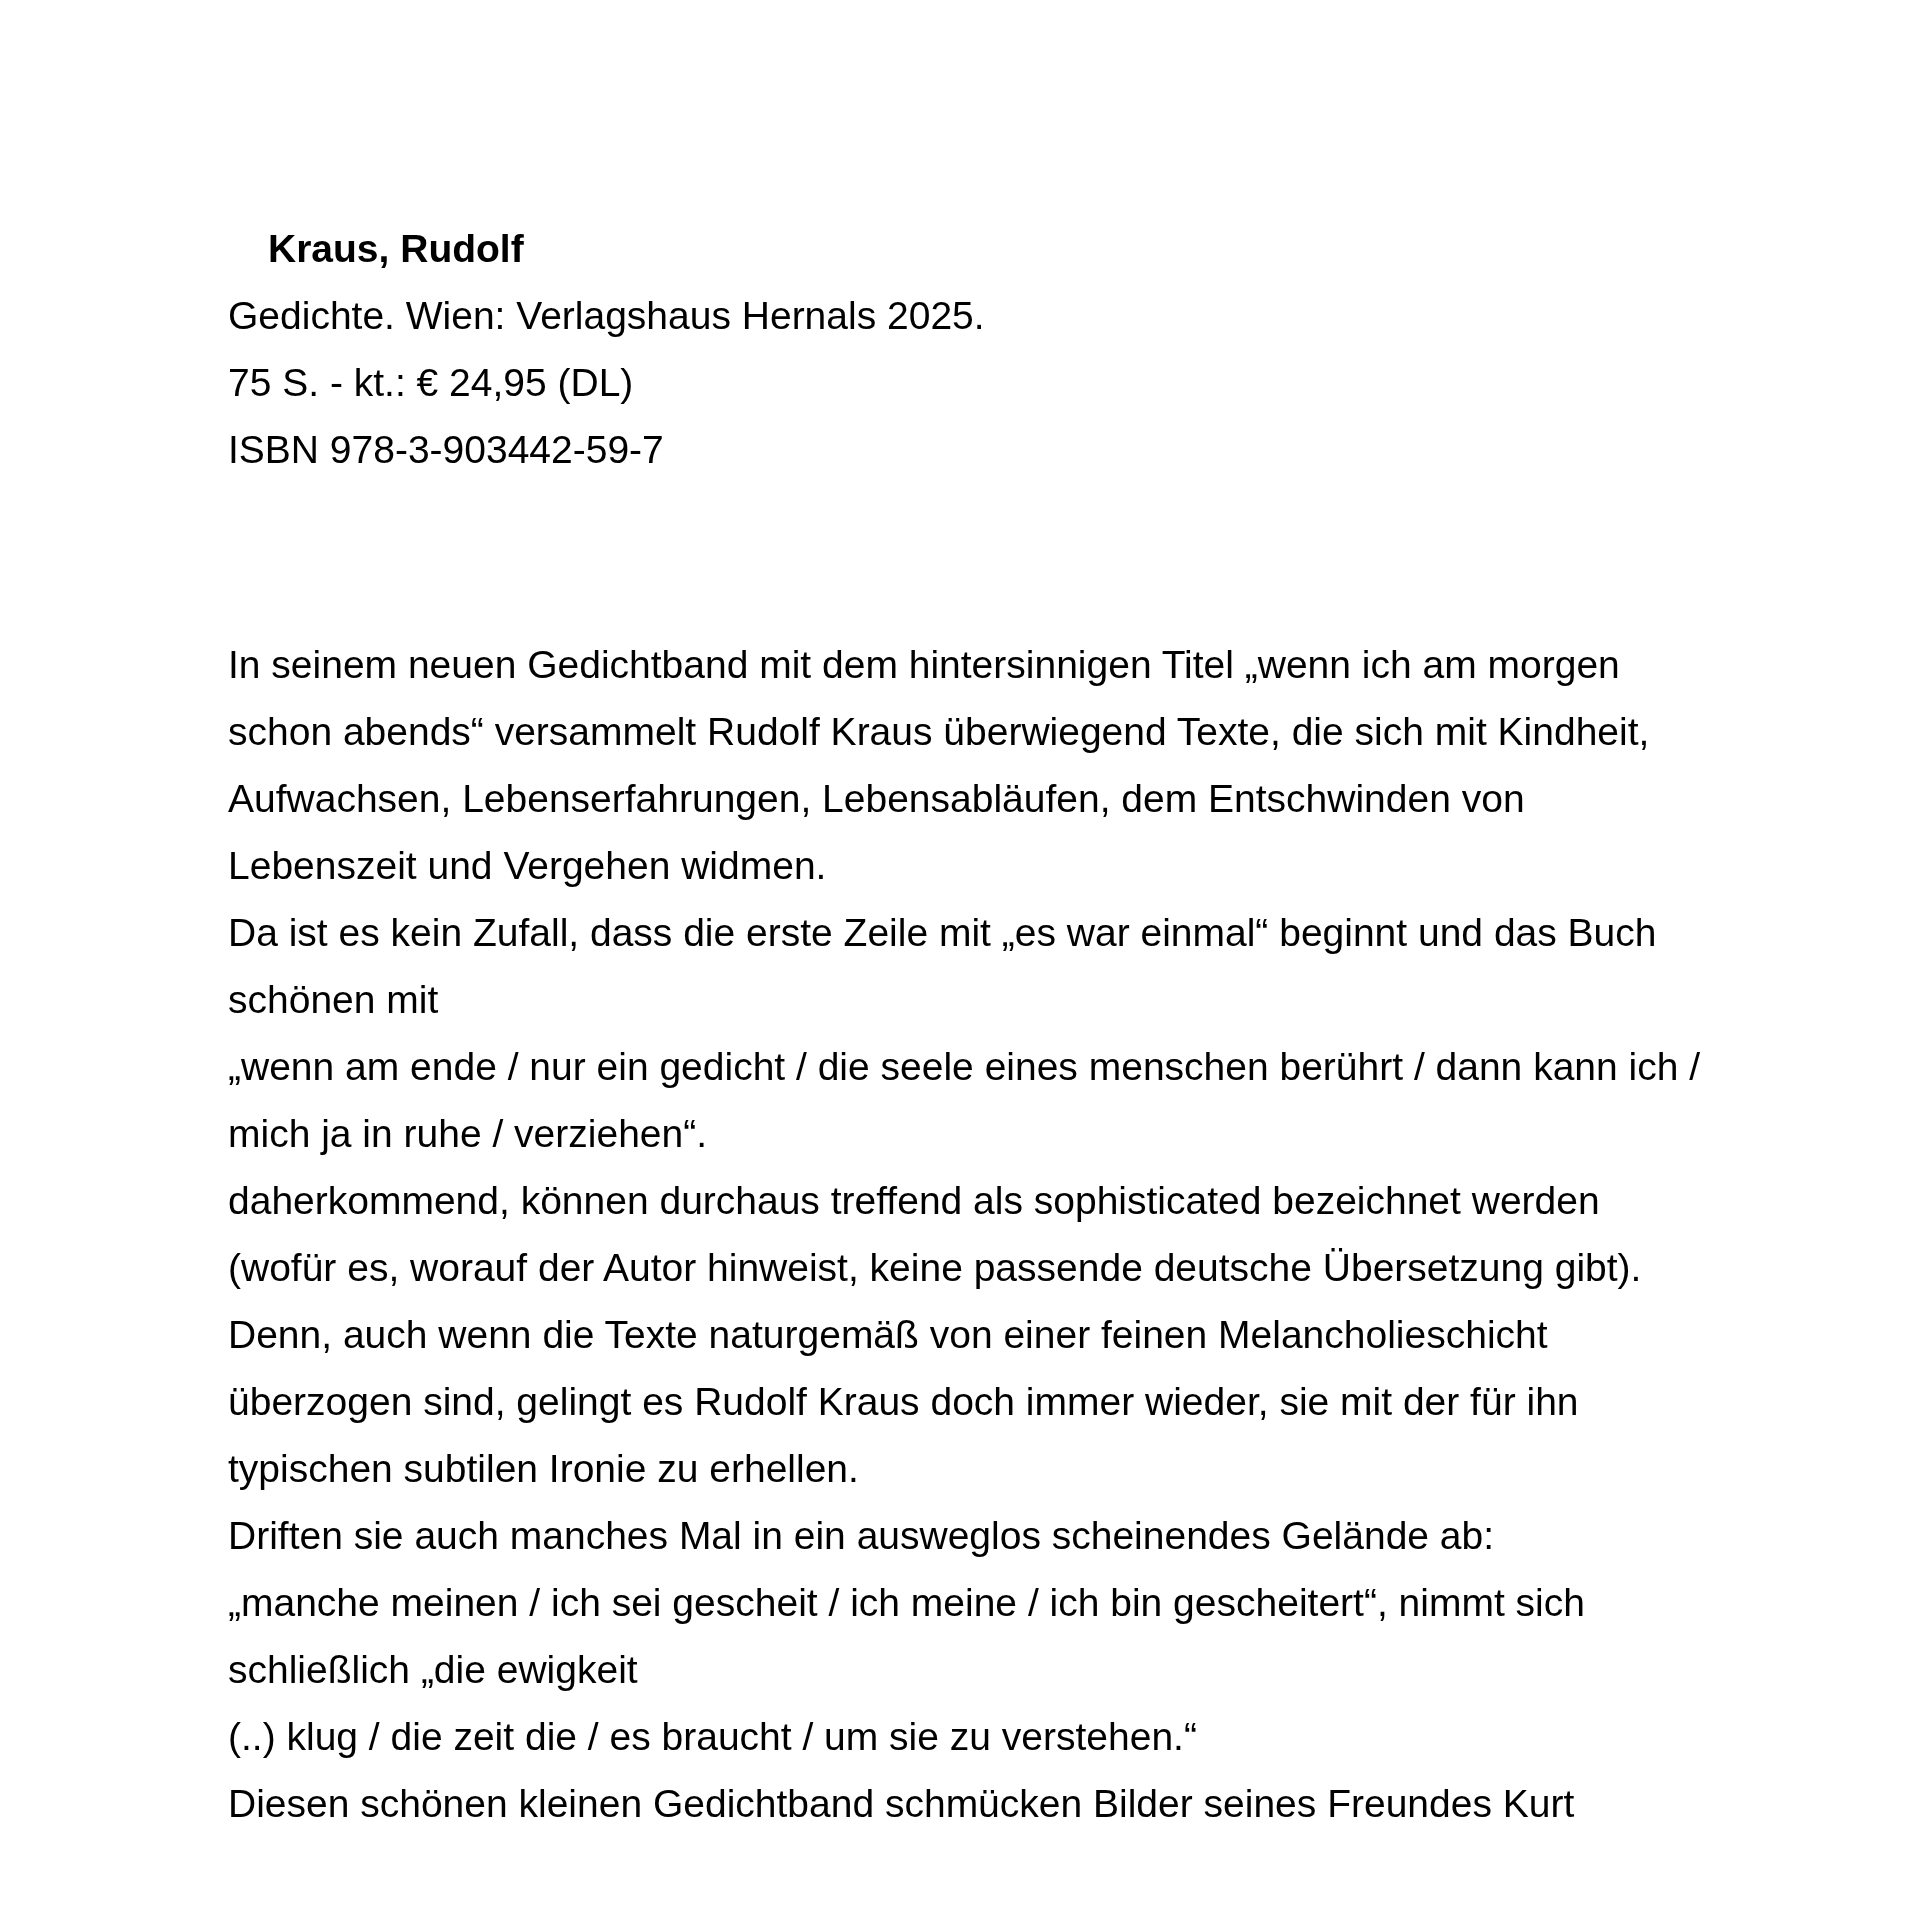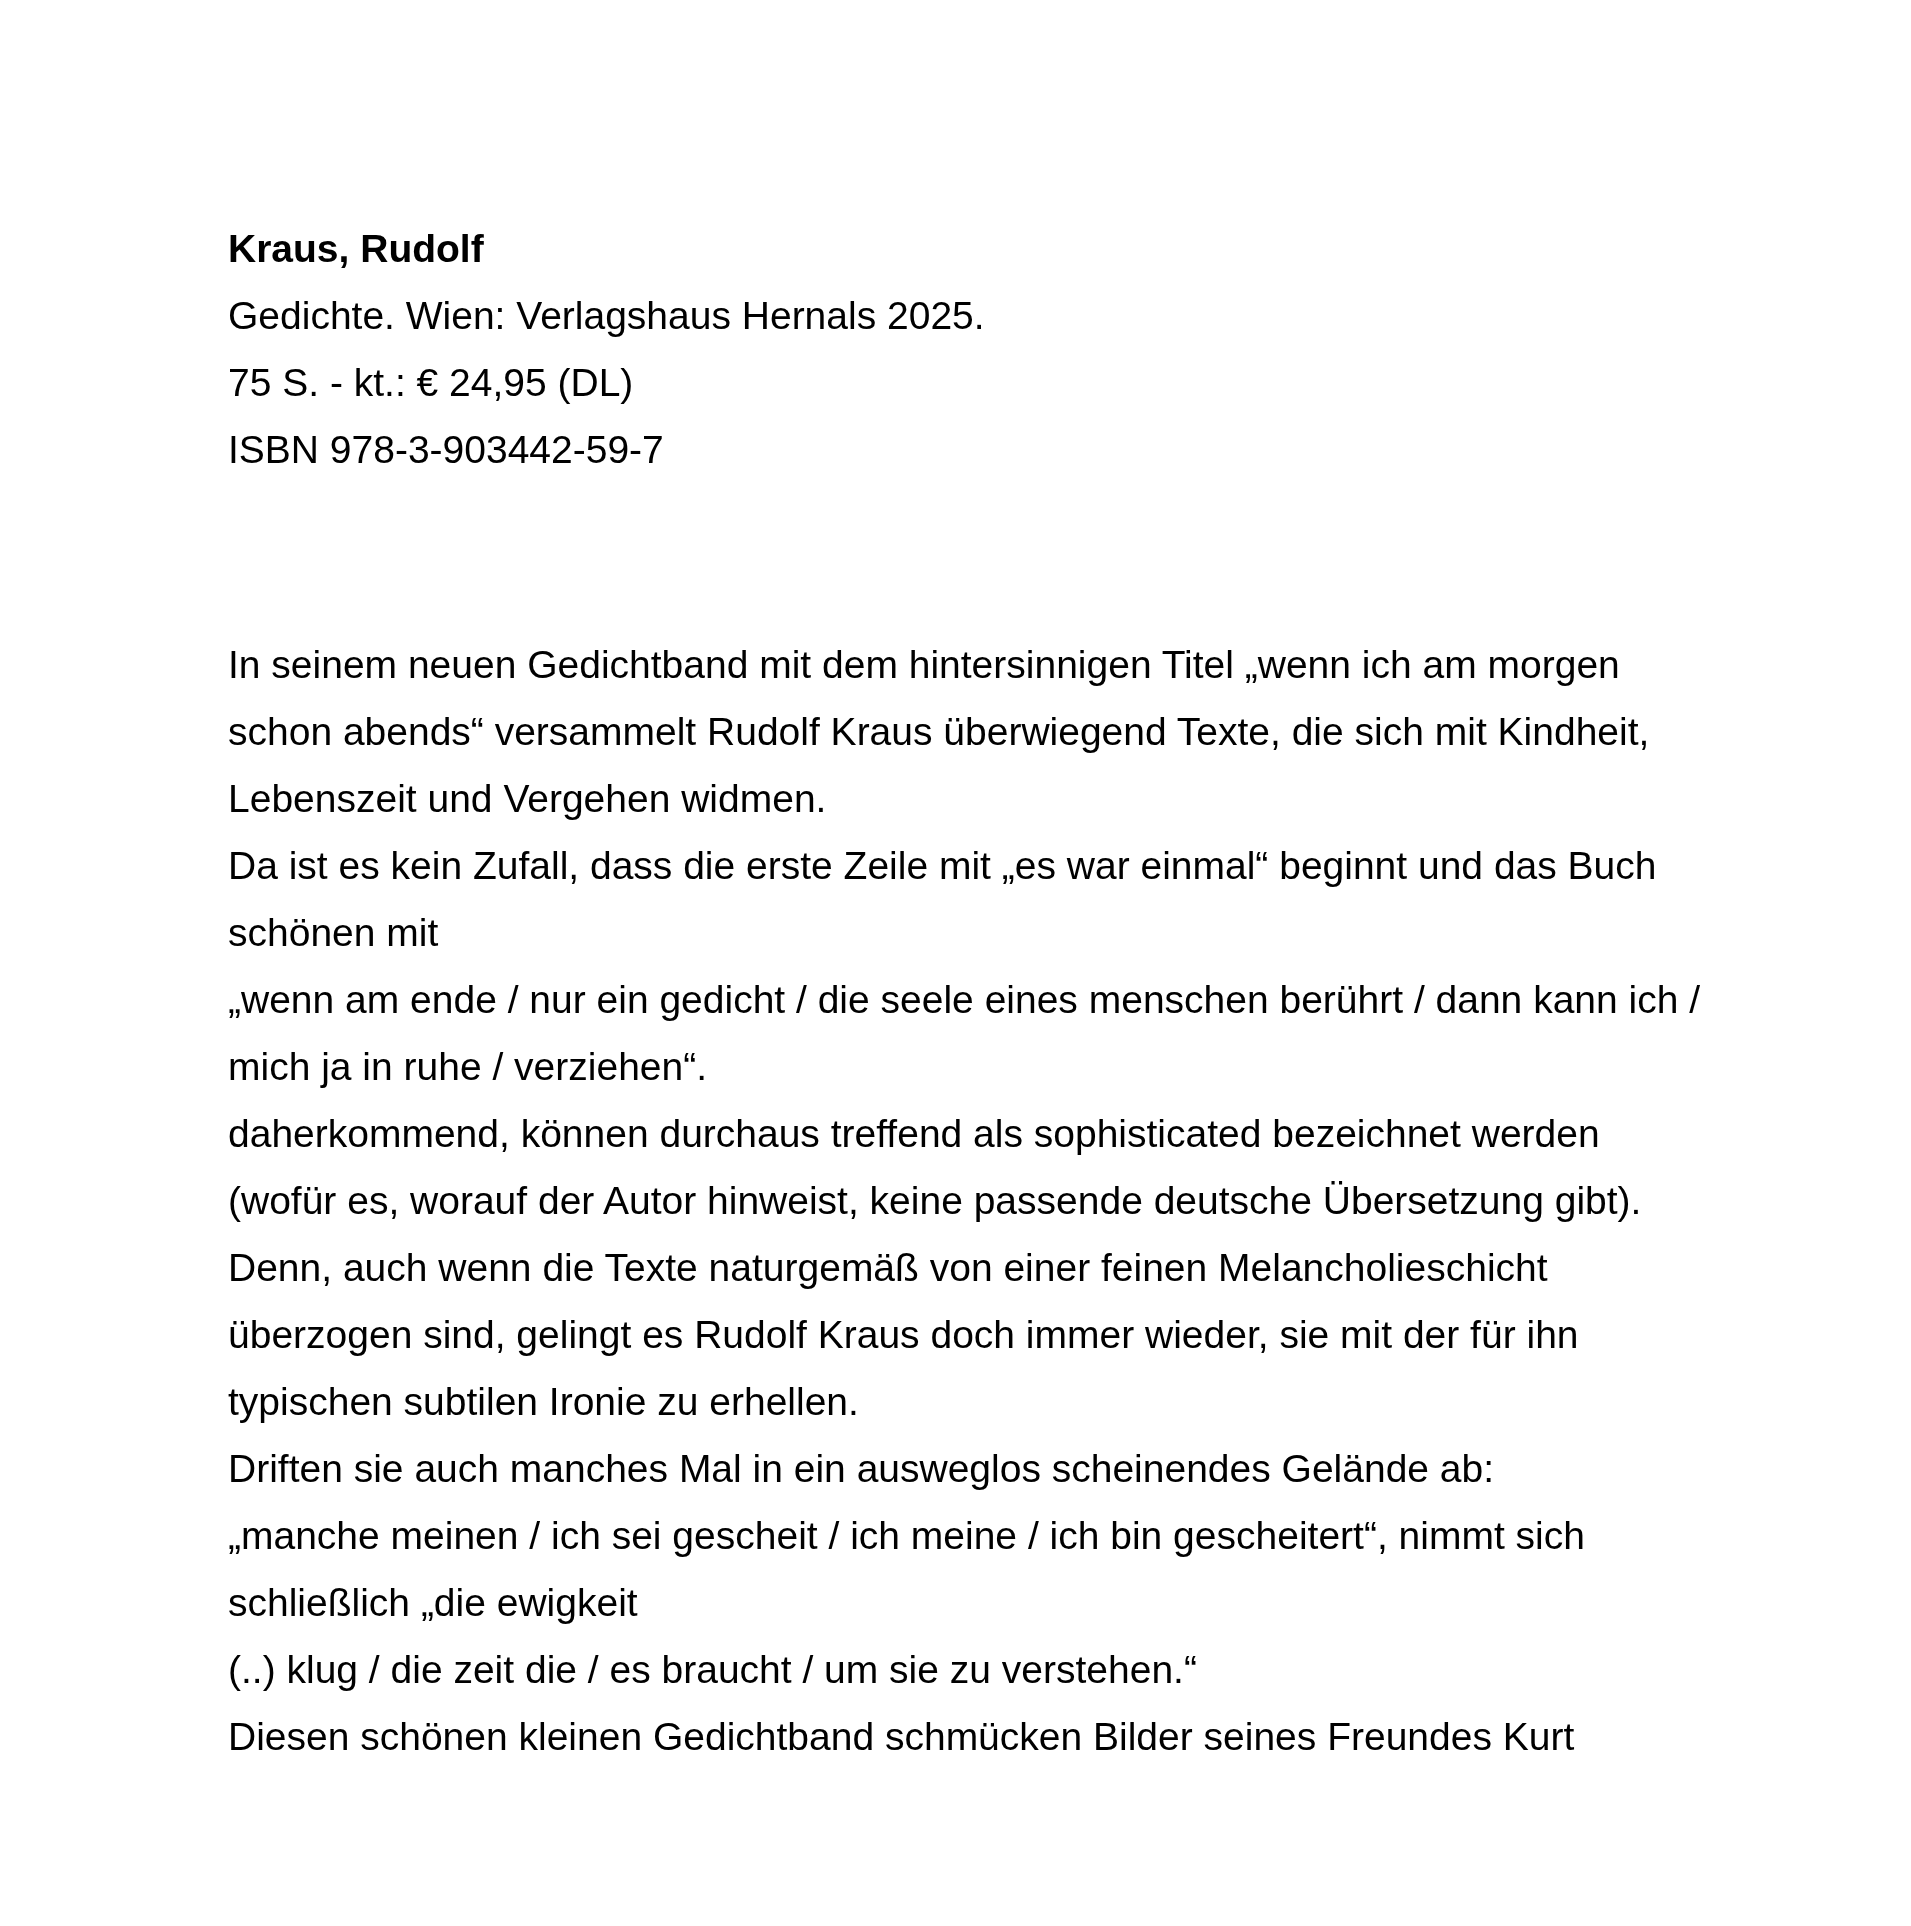--- a/index.html
+++ b/index.html
@@ -22,39 +22,41 @@
     background: #ffffff;
   }
   .line {
     font-size: 39px;
     line-height: 67px;
     white-space: pre;
     letter-spacing: 0;
   }
   .bold {
     font-weight: 700;
+    margin-left: 40px;
   }
   .spacer-head-body {
     height: 148px;
   }
 </style>
 </head>
 <body>
 
 <div class="page">
 
   <div class="line bold">Kraus, Rudolf</div>
   <div class="line">Gedichte. Wien: Verlagshaus Hernals 2025.</div>
   <div class="line">75 S. - kt.: € 24,95 (DL)</div>
   <div class="line">ISBN 978-3-903442-59-7</div>
 
   <div class="spacer-head-body"></div>
 
   <div class="line">In seinem neuen Gedichtband mit dem hintersinnigen Titel „wenn ich am morgen</div>
   <div class="line">schon abends“ versammelt Rudolf Kraus überwiegend Texte, die sich mit Kindheit,</div>
+  <div class="line">Aufwachsen, Lebenserfahrungen, Lebensabläufen, dem Entschwinden von</div>
   <div class="line">Lebenszeit und Vergehen widmen.</div>
   <div class="line">Da ist es kein Zufall, dass die erste Zeile mit „es war einmal“ beginnt und das Buch</div>
   <div class="line">schönen mit</div>
   <div class="line">„wenn am ende / nur ein gedicht / die seele eines menschen berührt / dann kann ich /</div>
   <div class="line">mich ja in ruhe / verziehen“.</div>
   <div class="line">daherkommend, können durchaus treffend als sophisticated bezeichnet werden</div>
   <div class="line">(wofür es, worauf der Autor hinweist, keine passende deutsche Übersetzung gibt).</div>
   <div class="line">Denn, auch wenn die Texte naturgemäß von einer feinen Melancholieschicht</div>
   <div class="line">überzogen sind, gelingt es Rudolf Kraus doch immer wieder, sie mit der für ihn</div>
   <div class="line">typischen subtilen Ironie zu erhellen.</div>

